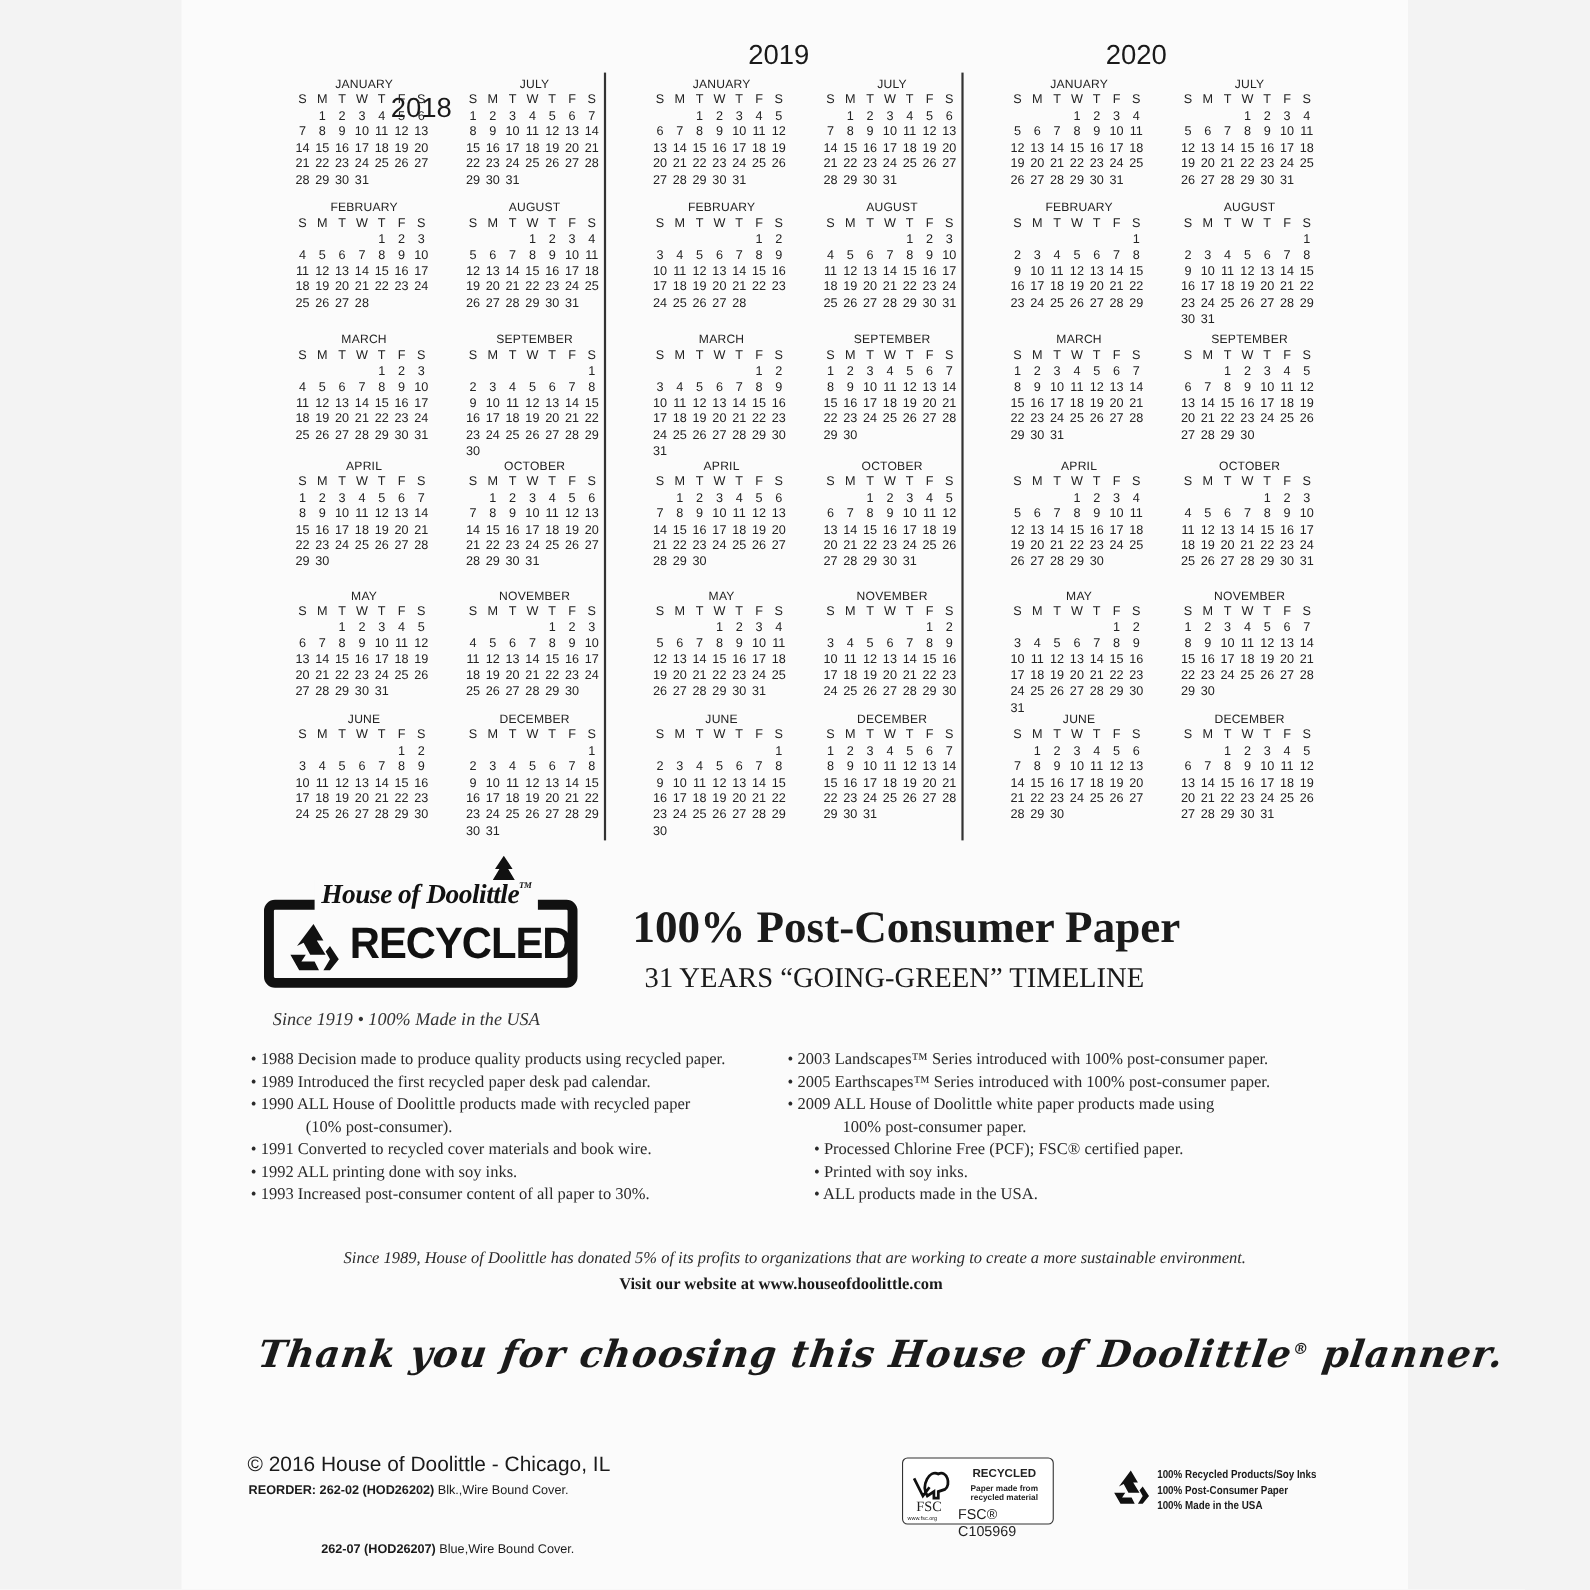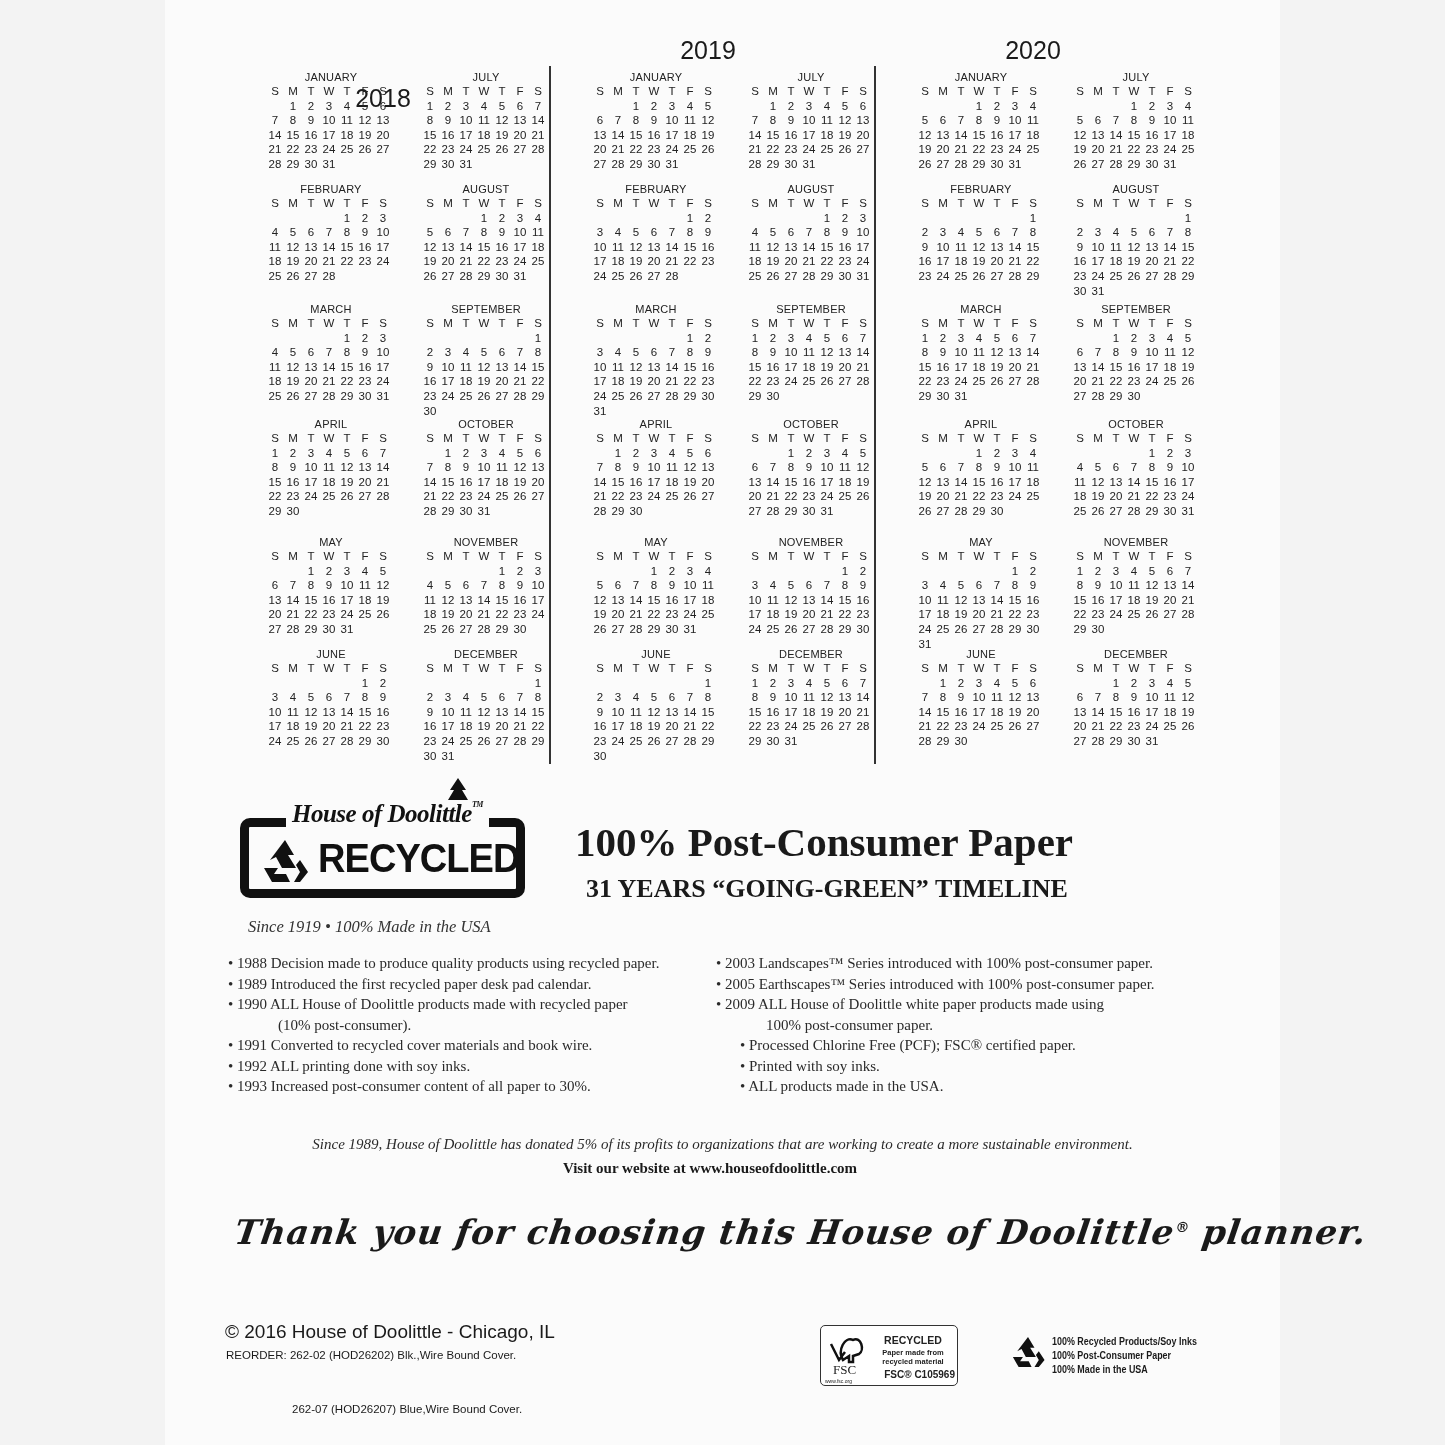--- a/index.html
+++ b/index.html
@@ -14,38 +14,38 @@
   .grid span{text-align:center;line-height:14.6px;}
   .logo{position:absolute;left:238px;top:778px;width:295px;height:130px;}
   .logo-box{position:absolute;left:2px;top:40px;width:285px;height:80px;border:9px solid #111;border-radius:10px;box-sizing:border-box;background:transparent;}
   .logo-brand{position:absolute;left:48px;top:22px;padding:0 6px;background:#fbfbfb;font-family:"Liberation Serif",serif;font-weight:bold;font-size:25px;color:#111;letter-spacing:-0.5px;font-style:italic;}
   .logo-tm{font-size:8px;vertical-align:top;}
   .logo-tree{position:absolute;left:208px;top:0;width:24px;height:40px;}
   .logo-recycled{position:absolute;left:80px;top:58px;font-size:40px;font-weight:bold;color:#111;letter-spacing:-1px;transform:scaleX(0.95);transform-origin:left;}
   .logo-rec-icon{position:absolute;left:22px;top:60px;width:50px;height:46px;}
   .since{position:absolute;left:248px;top:917px;font-family:"Liberation Serif",serif;font-style:italic;font-size:16.5px;color:#333;}
   .headline{position:absolute;left:575px;top:818px;font-family:"Liberation Serif",serif;font-weight:bold;font-size:41px;color:#1a1a1a;}
-  .subhead{position:absolute;left:586px;top:874px;font-family:"Liberation Serif",serif;font-weight:bold;font-size:26px;color:#1a1a1a;}
+  .subhead{position:absolute;left:586px;top:874px;font-family:"Liberation Serif",serif;font-weight:normal;font-size:26px;color:#1a1a1a;}
   .tl{position:absolute;font-family:"Liberation Serif",serif;font-size:15px;color:#2a2a2a;}
   .tl div{height:20.5px;line-height:20.5px;white-space:nowrap;}
   .tl .ind{padding-left:50px;}
   .tl .sub{padding-left:24px;}
   .donate{position:absolute;left:0;width:1445px;top:1136px;text-align:center;font-family:"Liberation Serif",serif;font-style:italic;font-size:15px;color:#2a2a2a;}
   .visit{position:absolute;left:0;width:1420px;top:1160px;text-align:center;font-family:"Liberation Serif",serif;font-weight:bold;font-size:15px;color:#1a1a1a;}
   .thanks{position:absolute;left:235px;top:1212px;font-family:"DejaVu Serif",serif;font-style:italic;font-weight:bold;font-size:34px;color:#1a1a1a;letter-spacing:1px;transform:skewX(-8deg);}
   .thanks sup{font-size:14px;}
   .copy{position:absolute;left:225px;top:1321px;font-size:19px;color:#1a1a1a;}
   .reorder{position:absolute;left:226px;top:1348px;font-size:11.5px;color:#1a1a1a;line-height:14px;}
-  .reorder b{font-weight:normal;}
+  .reorder b{font-weight:bold;}
   .reorder .r2{padding-left:66px;margin-top:40px;}
   .fsc{position:absolute;left:820px;top:1325px;width:138px;height:61px;border:1.5px solid #333;border-radius:5px;box-sizing:border-box;background:#fff;}
   .fsc-logo{position:absolute;left:6px;top:4px;width:40px;height:52px;}
   .fsc-rec{position:absolute;left:50px;top:8px;width:84px;text-align:center;font-size:10.5px;font-weight:bold;}
   .fsc-desc{position:absolute;left:50px;top:22px;width:84px;text-align:center;font-size:7.5px;font-weight:bold;line-height:9px;}
-  .fsc-code{position:absolute;left:50px;top:43px;width:84px;text-align:right;font-size:10px;font-weight:bold;}
+  .fsc-code{position:absolute;left:50px;top:43px;width:84px;text-align:left;font-size:13px;font-weight:normal;}
   .fsc-text{position:absolute;left:12px;top:36px;font-family:"Liberation Serif",serif;font-size:13px;}
   .fsc-url{position:absolute;left:4px;top:52px;font-size:5px;}
   .rec-small{position:absolute;left:1010px;top:1334px;width:36px;height:36px;}
   .rec-lines{position:absolute;left:1052px;top:1334px;font-size:10.5px;line-height:14px;color:#1a1a1a;transform:scaleX(0.85);transform-origin:left;font-weight:bold;}
 </style>
 </head>
 <body>
 
 <div class="sheet"></div>
 

